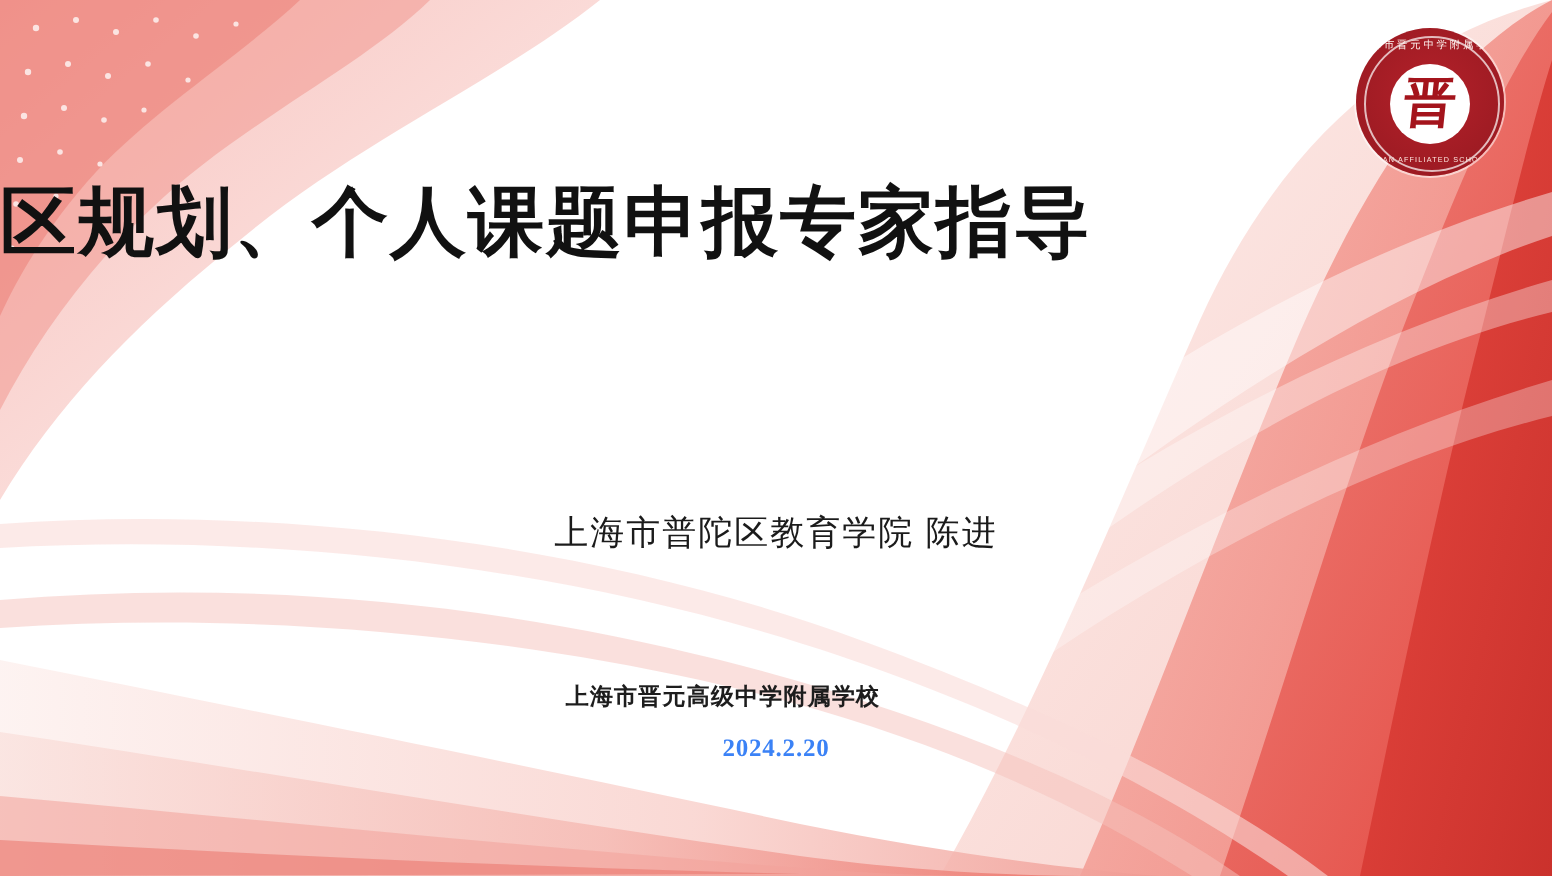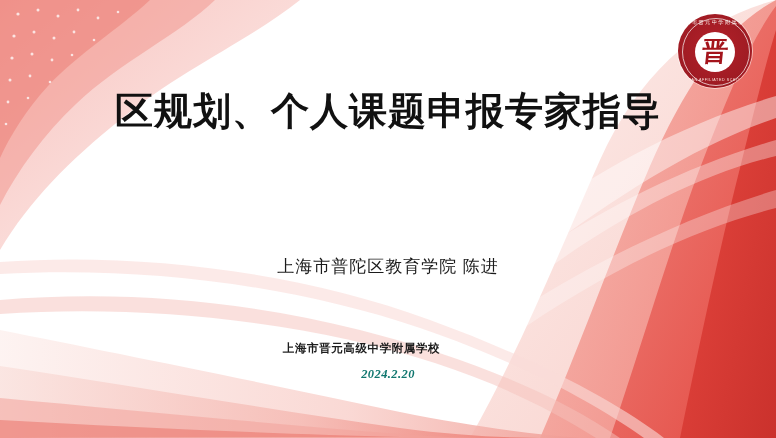--- a/index.html
+++ b/index.html
@@ -84,21 +84,21 @@
     line-height: 1;
     transform: skewX(-6deg);
   }
 
   
   .title {
     position: absolute;
     left: 0;
     top: 86px;
     width: 776px;
-    text-align: center;
+    text-align: left;
     font-size: 38px;
     font-weight: bold;
     color: #111111;
     letter-spacing: 1px;
     white-space: nowrap;
     font-family: "Liberation Sans", sans-serif;
   }
 
   .subtitle {
     position: absolute;
@@ -125,23 +125,22 @@
     white-space: nowrap;
   }
 
   .date {
     position: absolute;
     left: 0;
     top: 367px;
     width: 776px;
     text-align: center;
     font-size: 12.5px;
-    font-style: italic;
-    font-weight: bold;
-    color: #0f766e;
+    font-weight: bold;
+    color: #3b82f6;
     letter-spacing: 0.4px;
     white-space: nowrap;
     font-family: "Liberation Serif", serif;
   }
 </style>
 </head>
 <body>
 
 <div class="slide">
 

